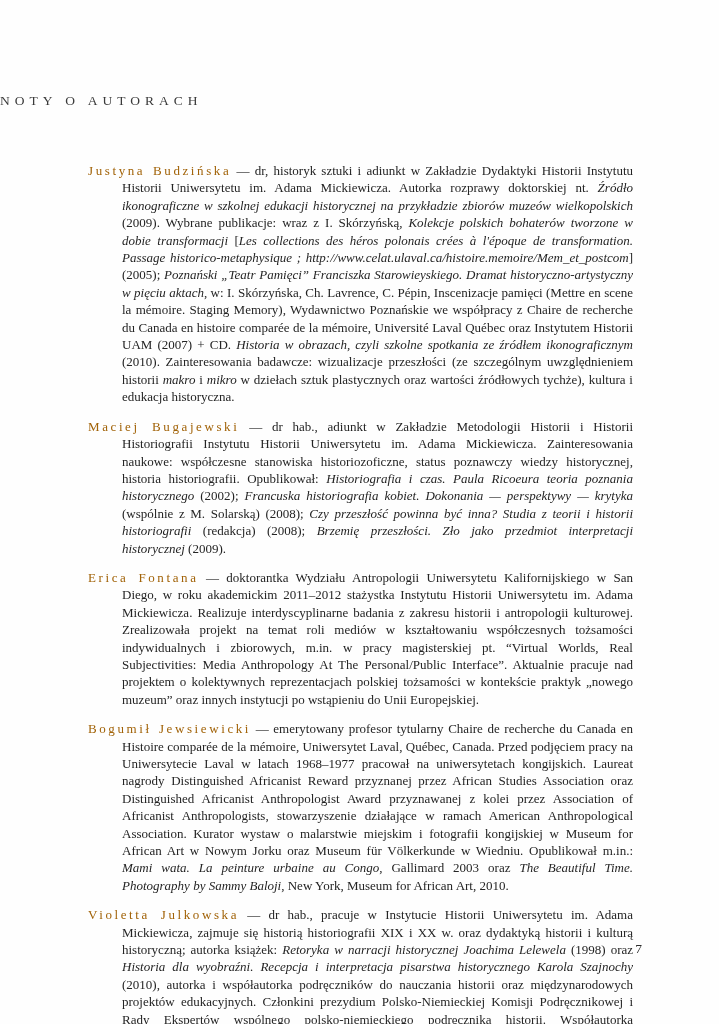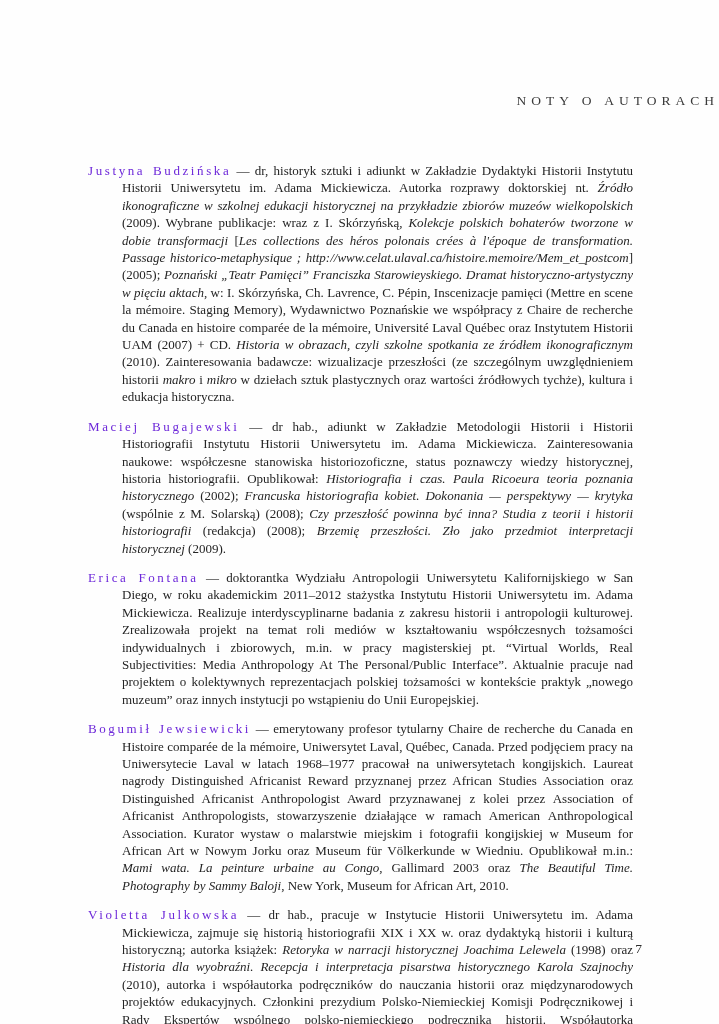--- a/index.html
+++ b/index.html
@@ -12,21 +12,21 @@
     color: #232323;
   }
   .sheet {
     position: absolute; inset: 0;
     background: #fefefe;
   }
   .page-title {
     position: absolute;
     top: 93px; left: 0; width: 100%;
     margin: 0;
-    text-align: right;
+    text-align: left;
     font-size: 13.5px;
     font-weight: normal;
     letter-spacing: 5px;
     color: #3a3a3a;
   }
   .notes {
     position: absolute;
     top: 162px; left: 88px;
     width: 545px;
   }
@@ -36,21 +36,21 @@
     text-indent: -34px;
     text-align: justify;
     font-size: 13px;
     line-height: 17.4px;
     color: #242424;
     hyphens: auto;
     -webkit-hyphens: auto;
   }
   .author-name {
     letter-spacing: 2.6px;
-    color: #6d28d9;
+    color: #a16207;
   }
   p.note em { font-style: italic; }
   .page-number {
     position: absolute;
     top: 941px; right: 77px;
     font-size: 13.5px;
     color: #2a2a2a;
   }
 </style>
 </head>

